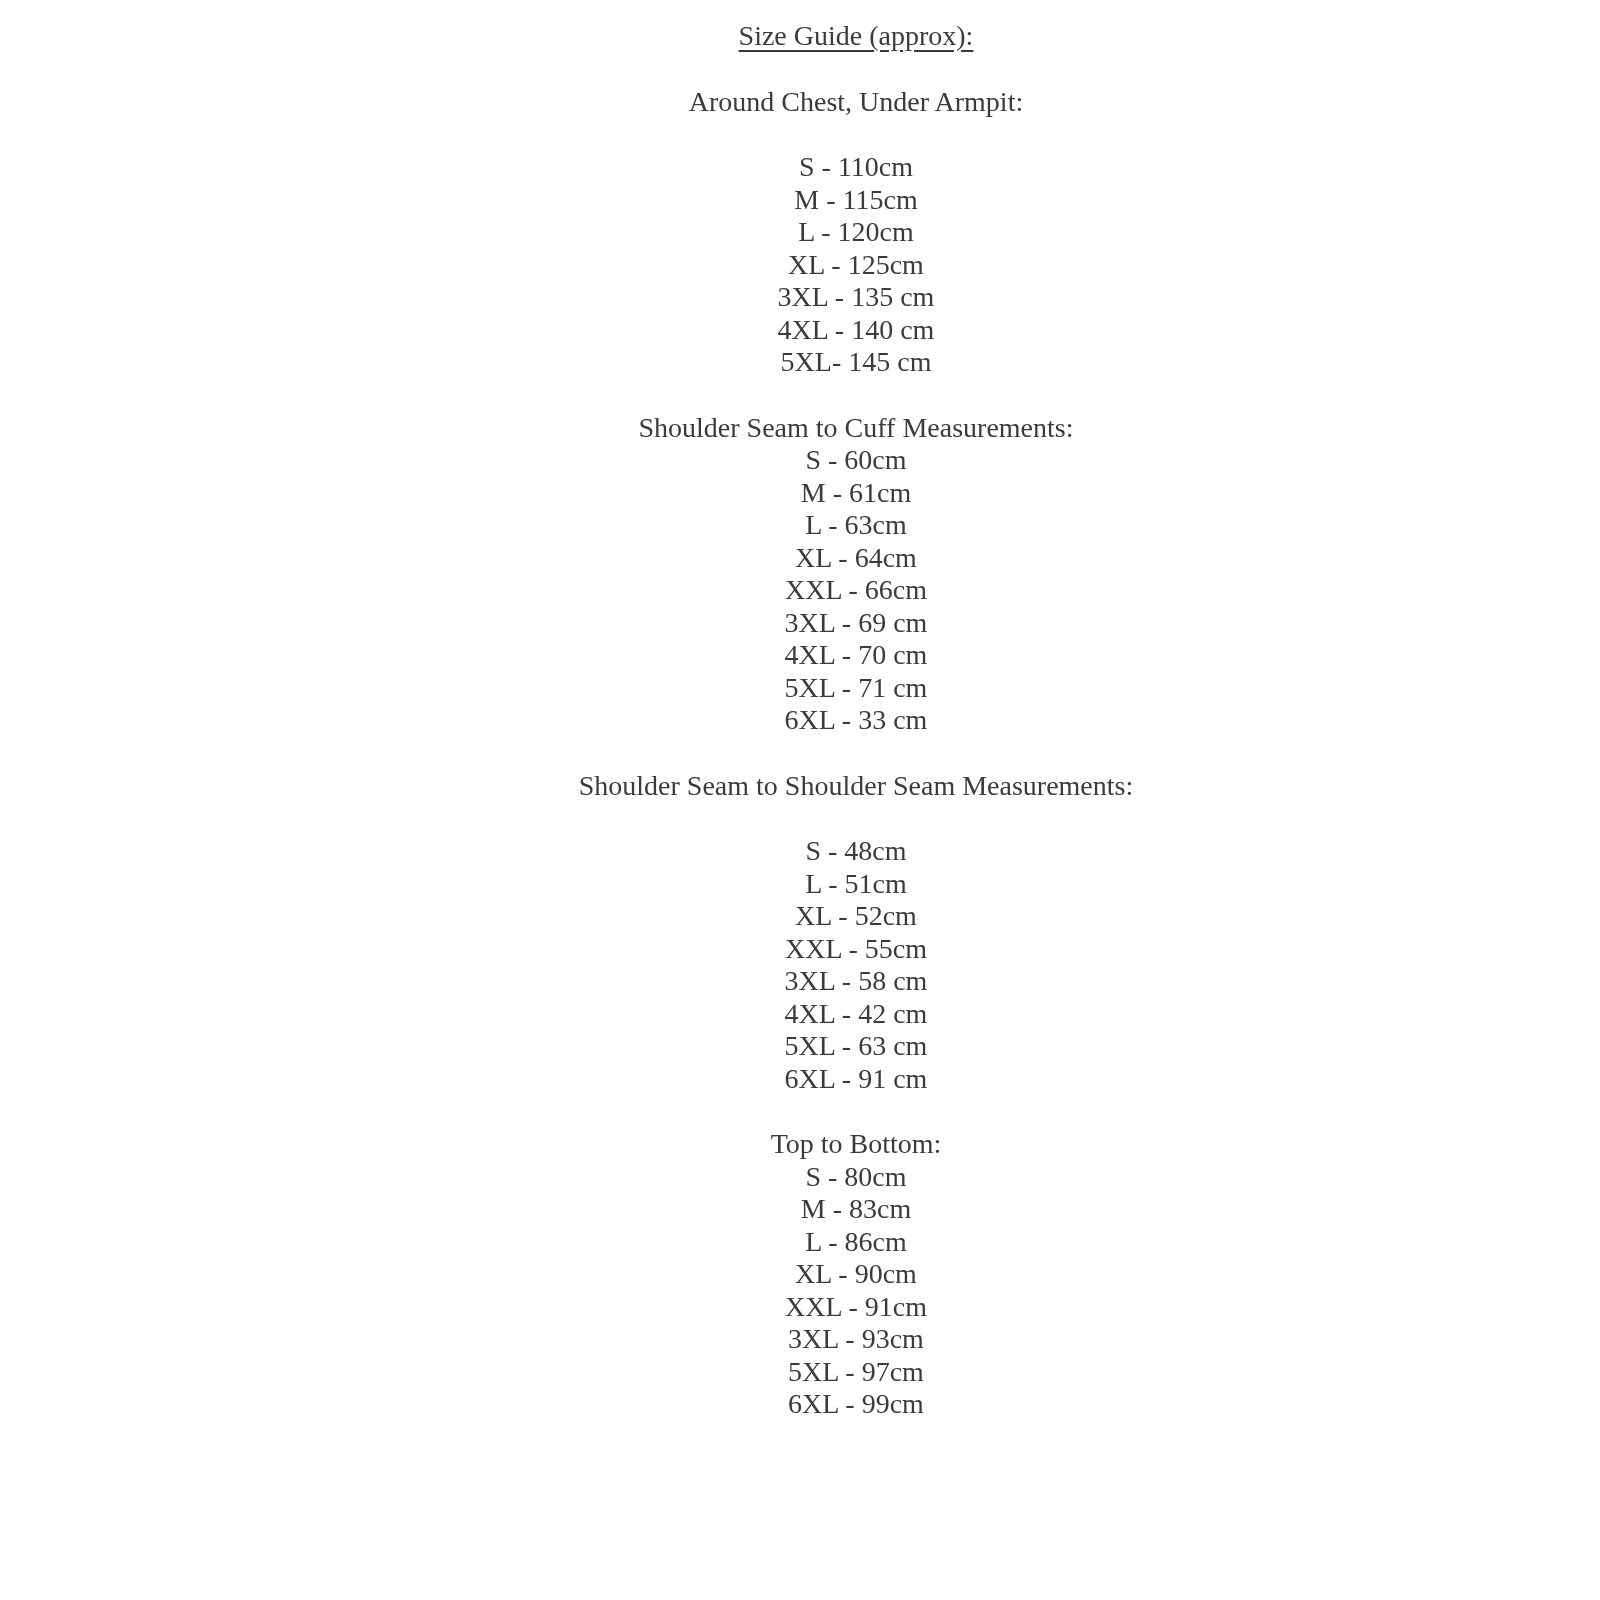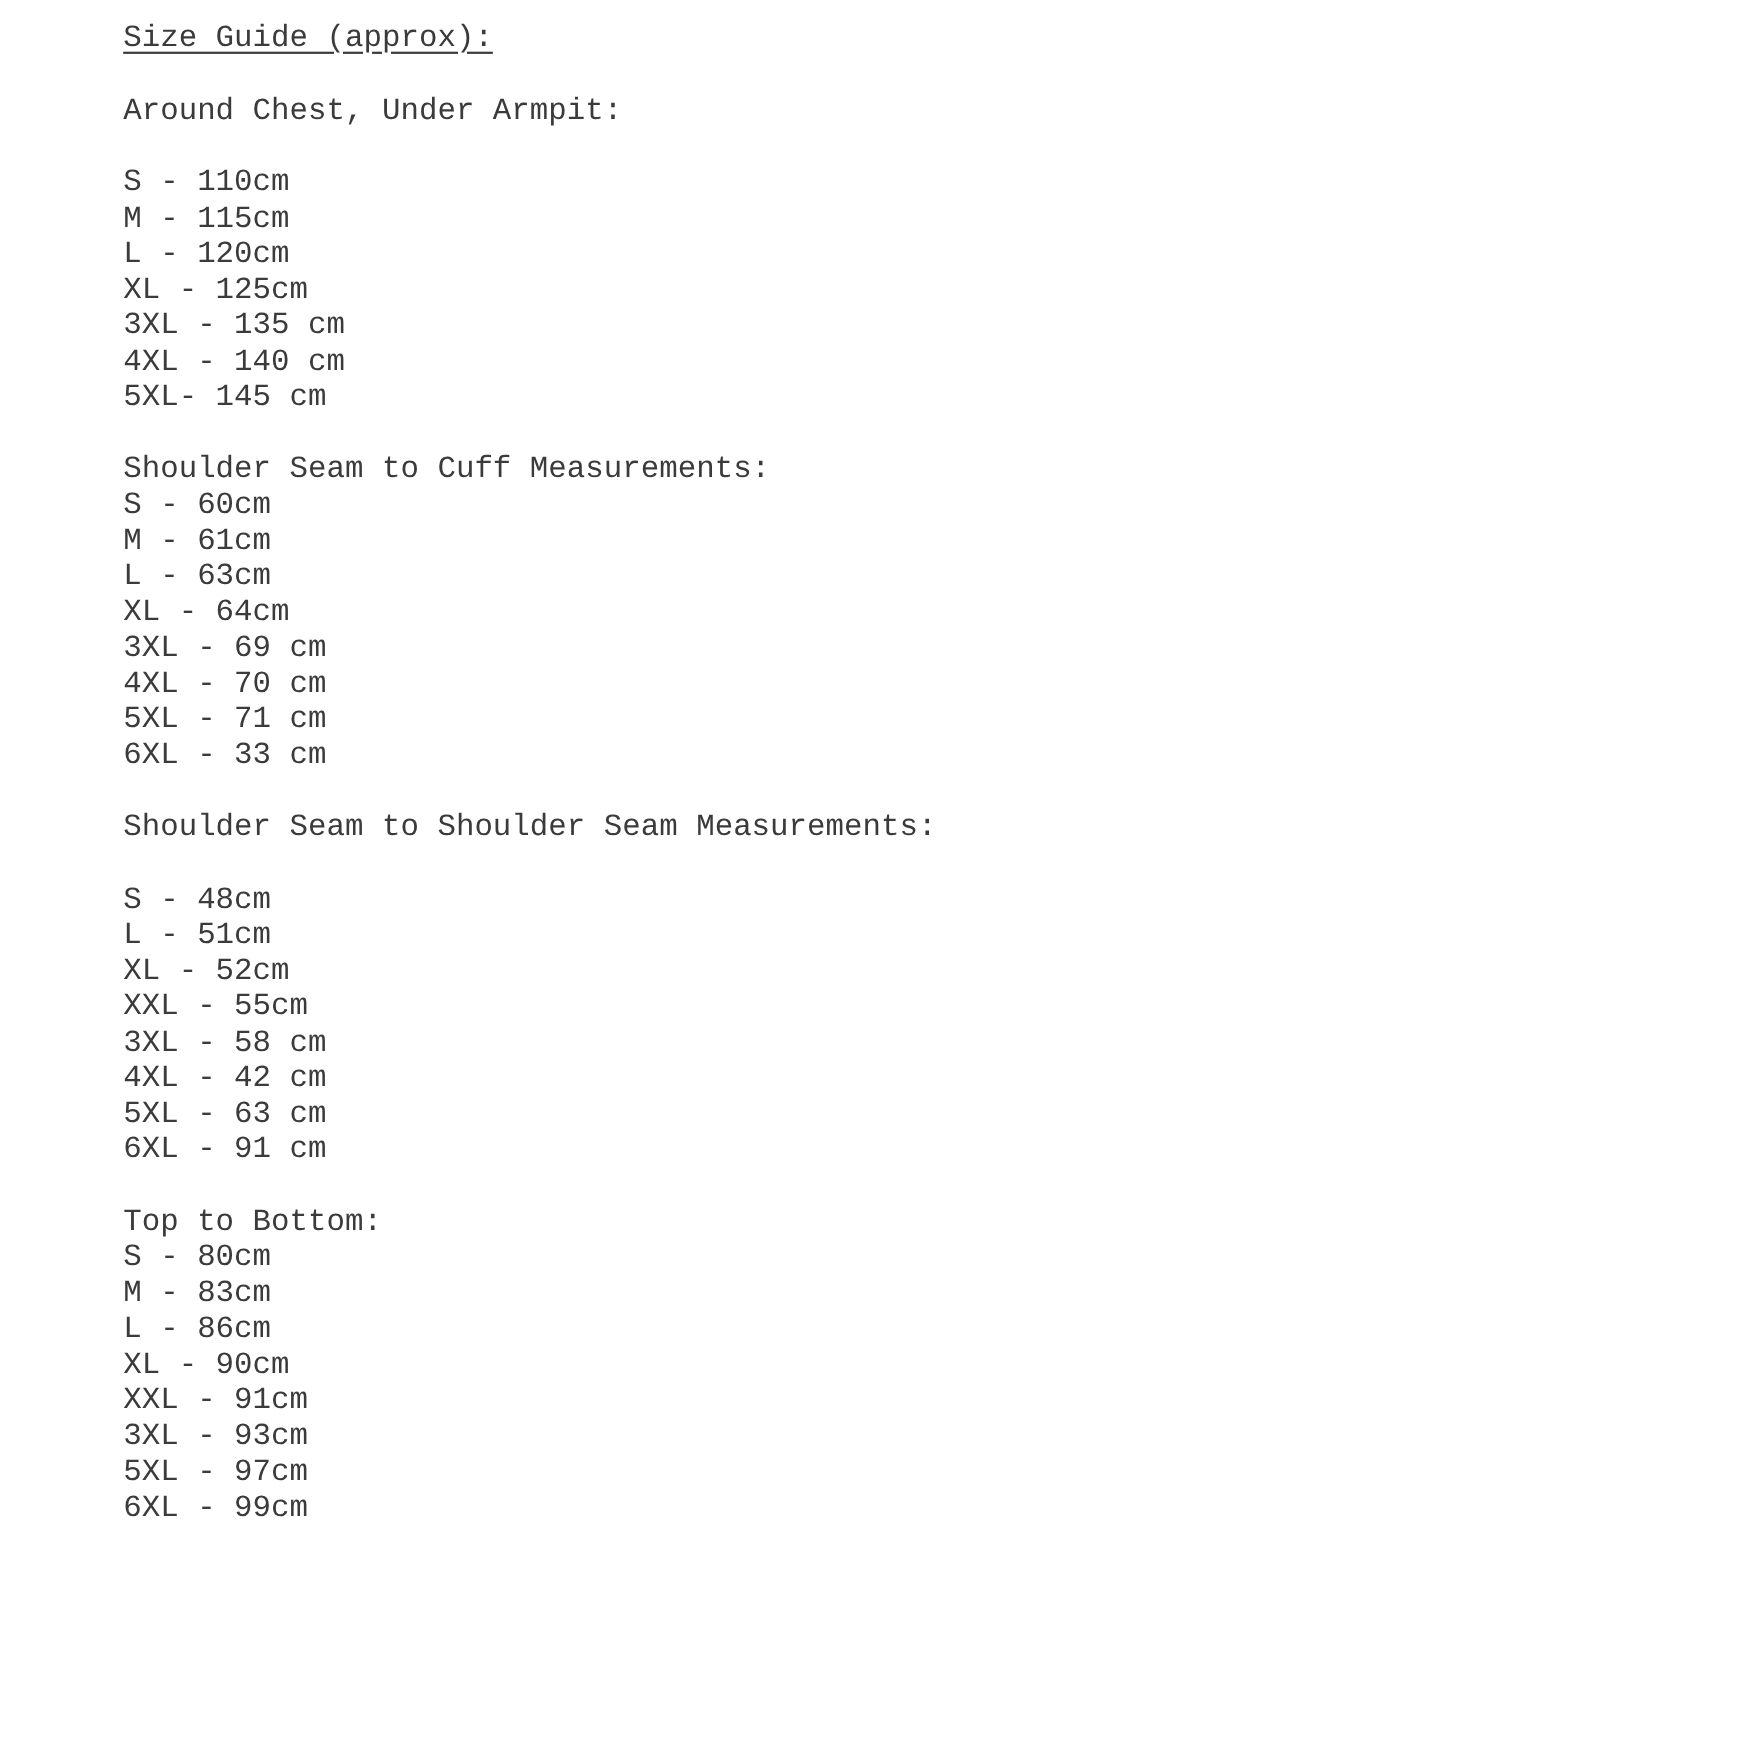--- a/index.html
+++ b/index.html
@@ -8,22 +8,23 @@
     background: #ffffff;
   }
   .doc {
     position: relative;
     width: 1600px;
     height: 1600px;
     box-sizing: border-box;
     padding: 20px 0 0 112px; 
     background: #ffffff;
     color: #3b3b3b;
-    font-family: Liberation Mono, monospace;
+    font-family: Liberation Serif, serif;
     font-size: 28px;
+    text-align: center;
     overflow: hidden;
   }
   .line {
     height: 32.5px;
     line-height: 32.5px;
     white-space: pre;
   }
   .spacer {
     height: 33px;
   }
@@ -52,20 +53,21 @@
     <div class="line">5XL- 145 cm</div>
   </div>
   <div class="spacer"></div>
 
   <div class="section">
     <div class="line">Shoulder Seam to Cuff Measurements:</div>
     <div class="line">S - 60cm</div>
     <div class="line">M - 61cm</div>
     <div class="line">L - 63cm</div>
     <div class="line">XL - 64cm</div>
+    <div class="line">XXL - 66cm</div>
     <div class="line">3XL - 69 cm</div>
     <div class="line">4XL - 70 cm</div>
     <div class="line">5XL - 71 cm</div>
     <div class="line">6XL - 33 cm</div>
   </div>
   <div class="spacer"></div>
 
   <div class="section">
     <div class="line">Shoulder Seam to Shoulder Seam Measurements:</div>
     <div class="spacer"></div>

